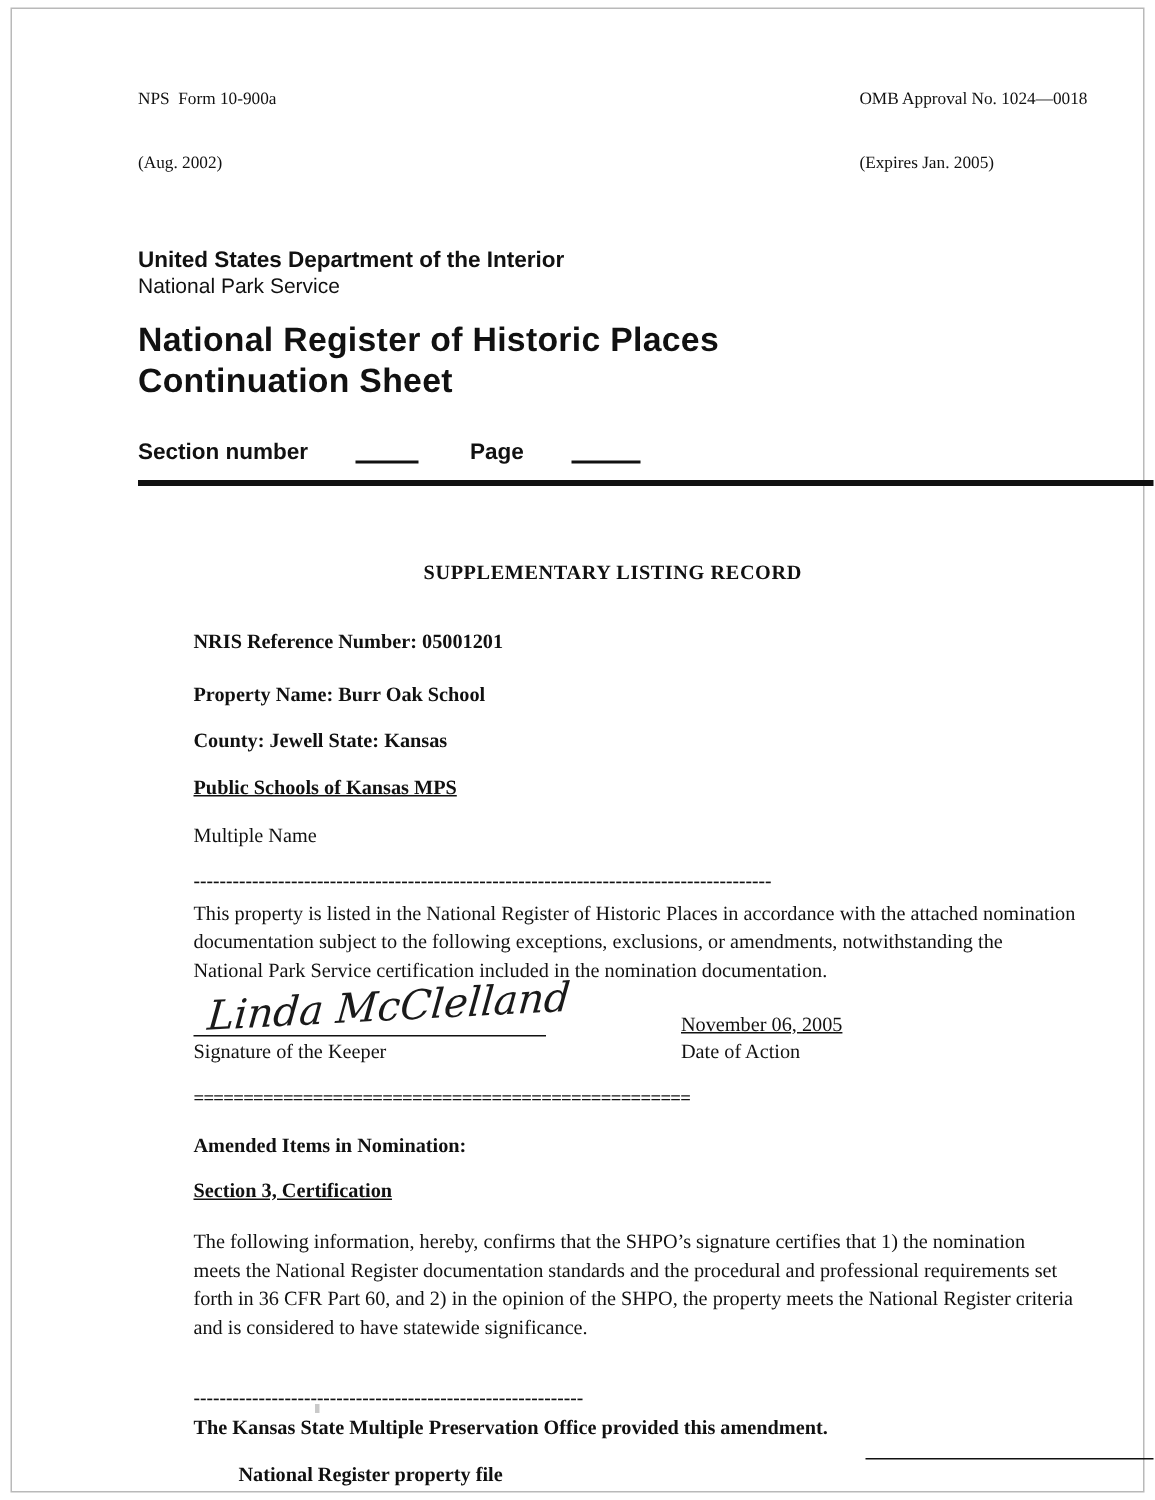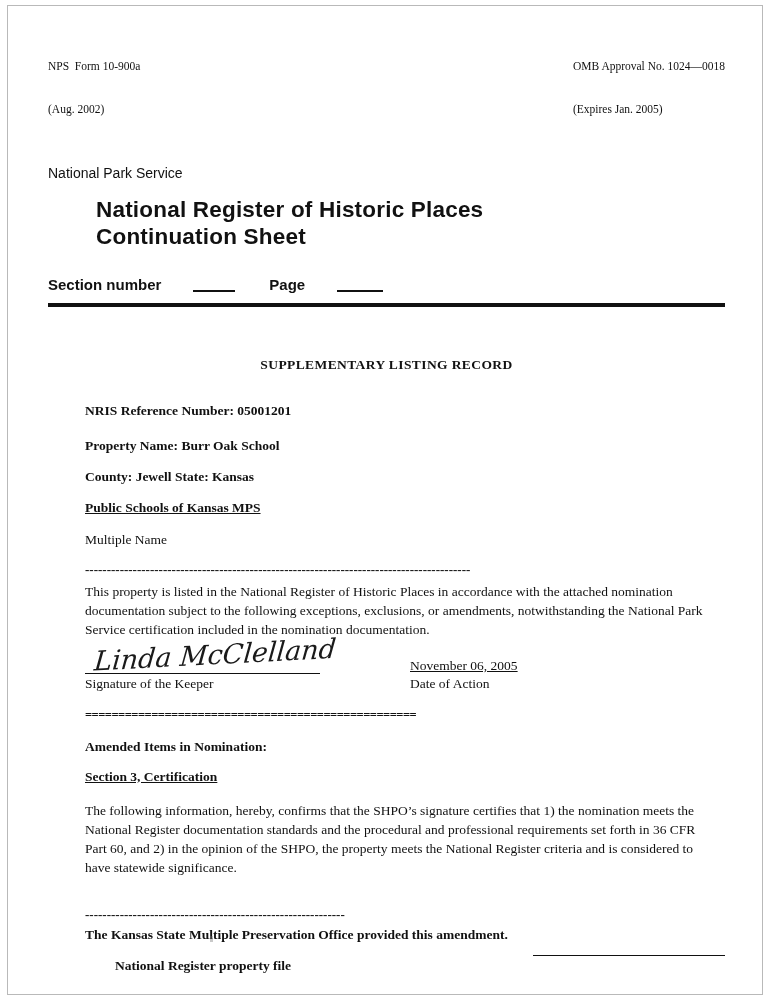--- a/index.html
+++ b/index.html
@@ -5,36 +5,37 @@
   html,body { margin:0; padding:0; background:#e8e8e8; }
   .page {
     position: relative;
     width: 770px; height: 1000px;
     margin: 0 auto;
     background: #ffffff;
     font-family: "Liberation Serif", serif;
     color: #111;
     overflow: hidden;
     box-sizing: border-box;
+    padding-left: 44px;
   }
   .scan-edge {
     position: absolute; inset: 5px 7px;
     border: 1px solid #b9b9b9;
     pointer-events: none;
   }
   .inner { position: relative; padding: 30px 45px 0 48px; }
 
   .form-head { display:flex; justify-content:space-between; font-size:11.5px; line-height:1.25; }
   .form-head .left, .form-head .right { white-space:pre; }
 
   .agency-block { margin-top:20px; font-family:"Liberation Sans", sans-serif; }
   .agency { font-weight:bold; font-size:15px; }
   .service { font-size:14px; }
 
-  .doc-title { margin-top:16px; font-family:"Liberation Sans", sans-serif; font-weight:bold; font-size:22.5px; line-height:1.18; letter-spacing:0.2px;margin-left:48px; }
+  .doc-title { margin-top:16px; font-family:"Liberation Sans", sans-serif; font-weight:bold; font-size:22.5px; line-height:1.18; letter-spacing:0.2px; }
 
   .section-line { margin-top:26px; font-family:"Liberation Sans", sans-serif; font-weight:bold; font-size:15px; display:flex; align-items:flex-end;gap:24px; }
   .blank-line { display:inline-block; border-bottom:2px solid #111; width:42px; height:12px; margin:0 10px 1px 8px; }
   .blank-line.pg { width:46px; }
 
   .thick-rule { margin-top:10px; height:4px; background:#111; width:677px; }
 
   .center-heading { margin-top:50px; text-align:center; font-weight:bold; font-size:13.5px; letter-spacing:0.4px; }
 
   .body-col { margin-left:37px; margin-right:8px; font-size:13.5px; }
@@ -84,20 +85,21 @@
         <div>NPS  Form 10-900a</div>
         <div>(Aug. 2002)</div>
       </div>
       <div class="right">
         <div>OMB Approval No. 1024—0018</div>
         <div>(Expires Jan. 2005)</div>
       </div>
     </div>
 
     <div class="agency-block">
+      <div class="agency">United States Department of the Interior</div>
       <div class="service">National Park Service</div>
     </div>
 
     <div class="doc-title">
       <div>National Register of Historic Places</div>
       <div>Continuation Sheet</div>
     </div>
 
     <div class="section-line">
       <span>Section number</span>

